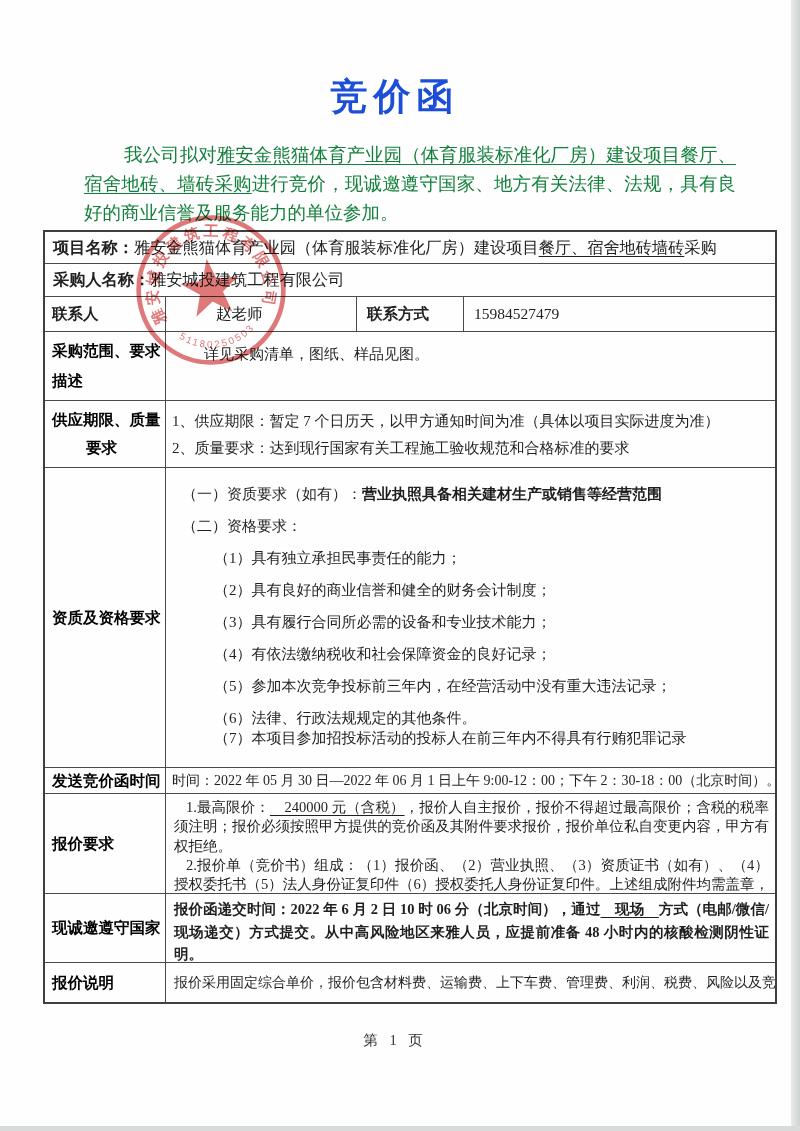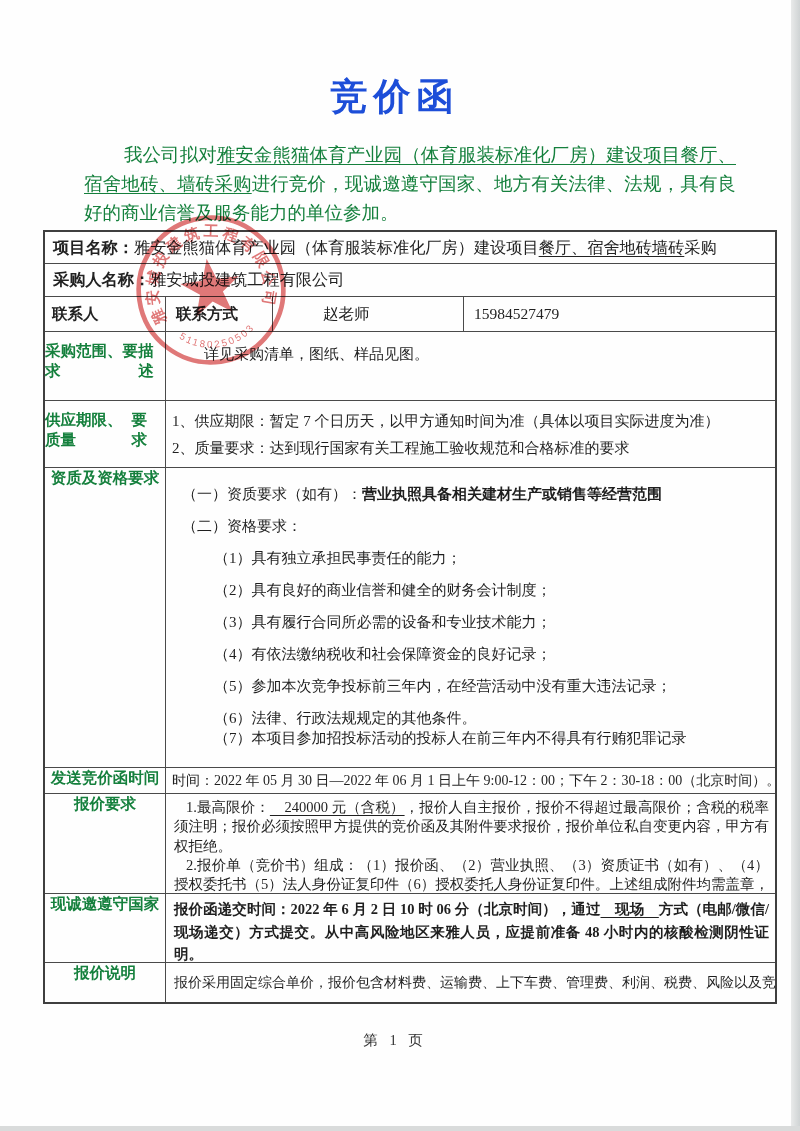--- a/index.html
+++ b/index.html
@@ -24,22 +24,22 @@
   .doc-table{
     position:absolute; left:43px; top:230px; width:734px;
     border:2px solid #3f3f3f; display:flex; flex-direction:column; background:transparent;
     box-sizing:border-box;
   }
   .row{display:flex; border-bottom:1px solid #4a4a4a; box-sizing:border-box; align-items:stretch;}
   .row:last-child{border-bottom:none;}
   .cell{box-sizing:border-box; overflow:hidden;}
   .label-cell{
     width:121px; flex:0 0 121px; border-right:1px solid #4a4a4a;
-    font-weight:bold; font-size:15.5px; color:#15803d;
-    display:flex; flex-direction:row; justify-content:center; 
+    font-weight:bold; font-size:15.5px; color:#000000;
+    display:flex; flex-direction:column; justify-content:center; padding-left:7px;
   }
   .label-cell .line{line-height:20px;}
   .label-cell.spread{justify-content:space-between; padding-top:9px; padding-bottom:9px;}
   .label-cell .center{text-align:center; padding-right:14px;}
   .content-cell{flex:1 1 auto; display:flex; flex-direction:column; justify-content:center;
     font-size:15px; color:#1f1f1f;}
   .full-cell{flex:1 1 auto; display:flex; align-items:center; padding-left:8px;
     font-size:16.2px; white-space:nowrap;}
   
   .r1{height:32px;} .r2{height:33px;} .r3{height:35px;}
@@ -97,22 +97,22 @@
 
     <div class="row r2">
       <div class="cell full-cell">
           <span class="b">采购人名称：</span>
           <span>雅安城投建筑工程有限公司</span>
         </div>
     </div>
 
     <div class="row r3">
       <div class="cell c-contact-label">联系人</div>
+      <div class="cell c-contact-value">赵老师</div>
       <div class="cell c-method-label">联系方式</div>
-      <div class="cell c-contact-value">赵老师</div>
       <div class="cell c-method-value">15984527479</div>
     </div>
 
     <div class="row r4">
       <div class="cell label-cell spread">
         <div class="line">采购范围、要求</div>
         <div class="line">描述</div>
       </div>
       <div class="cell content-cell">
         <div class="line">详见采购清单，图纸、样品见图。</div>

